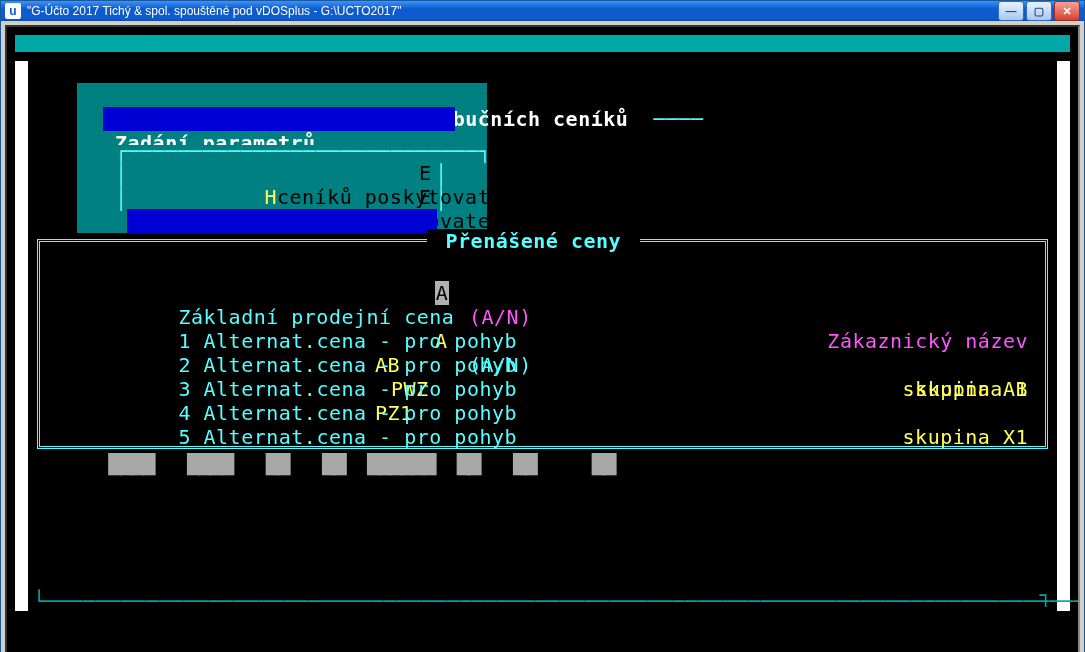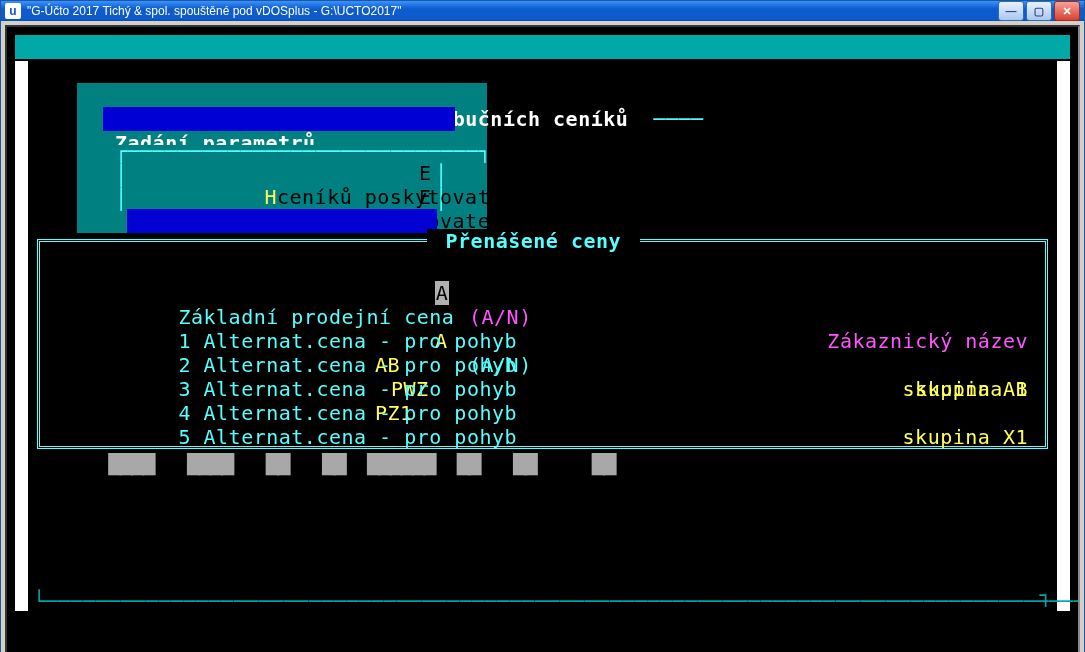--- a/index.html
+++ b/index.html
@@ -68,21 +68,21 @@
     font-family: "Consolas","DejaVu Sans Mono","Lucida Console",monospace;
     font-size: 20px;
     line-height: 24px;
     letter-spacing: 0.5px;
     white-space: pre;
     width: 100%;
     height: 100%;
     position: relative;
     color: #c0c0c0;
   }
-  .row { position: absolute; left: 0; right: 0; height: 24px; }
+  .row { position: absolute; left: 0; right: 0; height: 17px; }
   
   .bg-teal   { background: #00a8a8; }
   .bg-dteal  { background: #008080; }
   .bg-black  { background: #000000; }
   .bg-blue   { background: #0000d4; }
   .bg-gray   { background: #b0b0b0; }
   .bg-white  { background: #ffffff; }
   .fg-black  { color: #000000; }
   .fg-white  { color: #ffffff; }
   .fg-yellow { color: #ffff55; }

